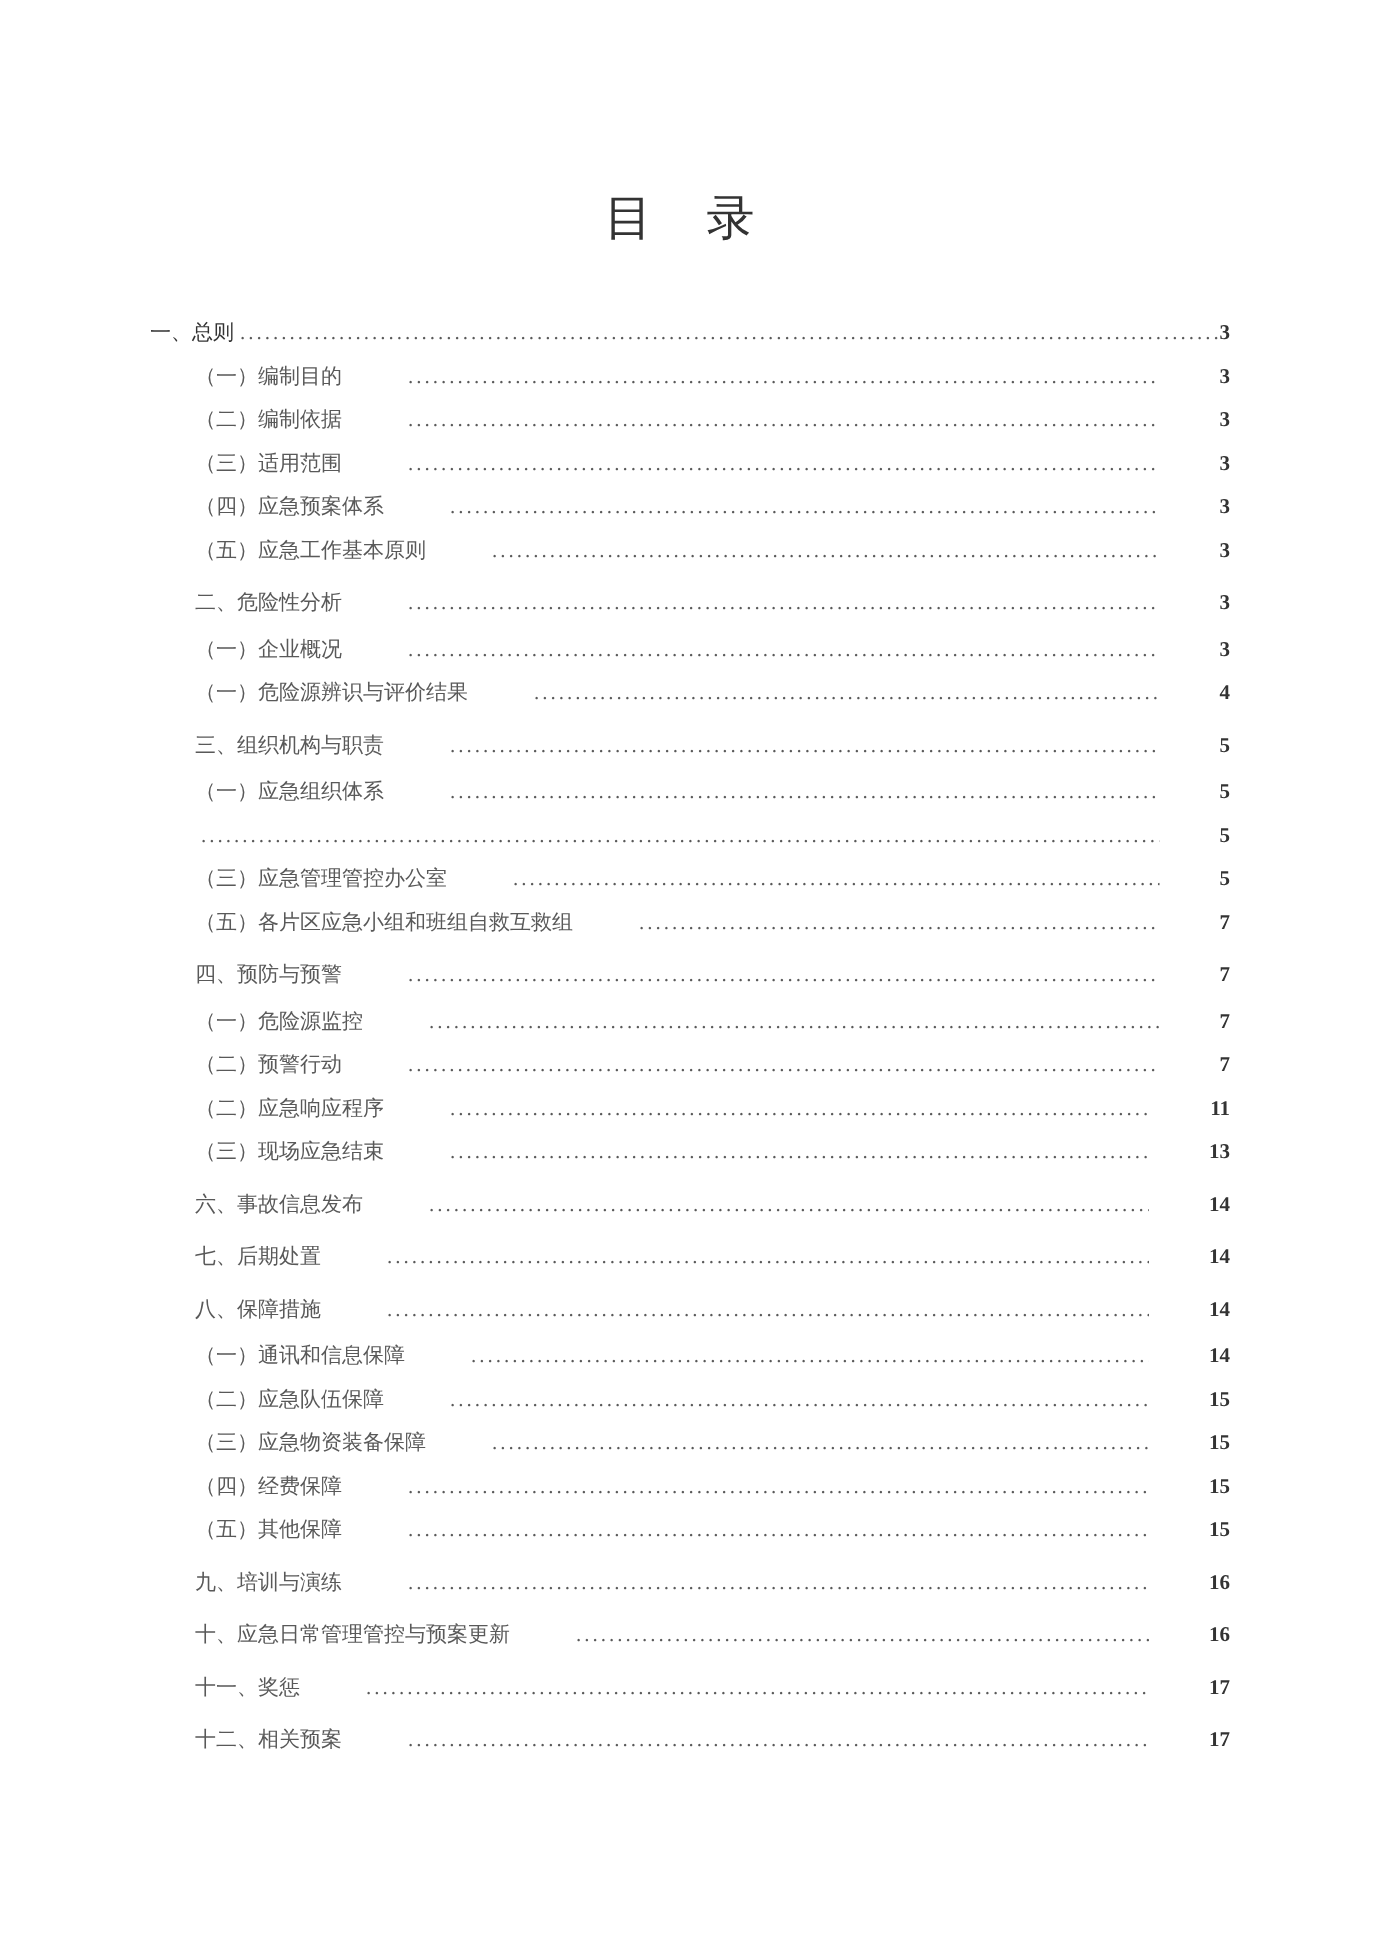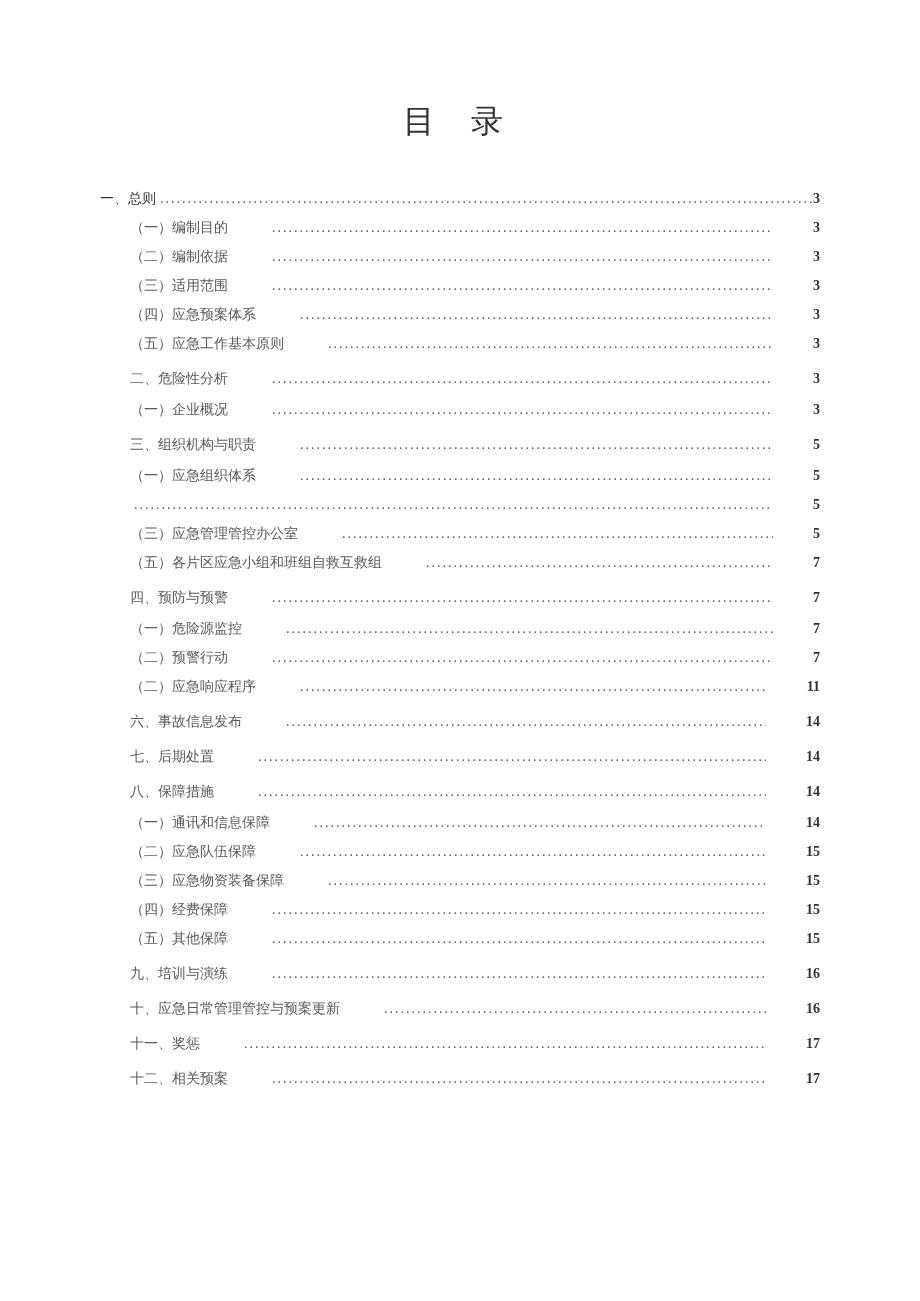--- a/index.html
+++ b/index.html
@@ -11,20 +11,21 @@
       color: #333;
       padding: 100px 100px 60px 100px;
     }
     .title {
       text-align: center;
       font-size: 32px;
       font-weight: normal;
       letter-spacing: 14px;
       margin-bottom: 44px;
       color: #333;
+      margin-top: 24px;
     }
     .toc {
       font-size: 14px;
       color: #595959;
     }
     .row {
       display: flex;
       align-items: flex-start;
       line-height: 1.5;
       margin-bottom: 8px;
@@ -92,20 +93,25 @@
     <div class="row lvl2 section">
       <span class="label">二、危险性分析</span>
       <span class="leader"></span>
       <span class="page">3</span>
     </div>
     <div class="row lvl2">
       <span class="label">（一）企业概况</span>
       <span class="leader"></span>
       <span class="page">3</span>
     </div>
+    <div class="row lvl2">
+      <span class="label">（一）危险源辨识与评价结果</span>
+      <span class="leader"></span>
+      <span class="page">4</span>
+    </div>
     <div class="row lvl2 section">
       <span class="label">三、组织机构与职责</span>
       <span class="leader"></span>
       <span class="page">5</span>
     </div>
     <div class="row lvl2">
       <span class="label">（一）应急组织体系</span>
       <span class="leader"></span>
       <span class="page">5</span>
     </div>
@@ -135,20 +141,25 @@
     </div>
     <div class="row lvl2">
       <span class="label">（二）预警行动</span>
       <span class="leader"></span>
       <span class="page">7</span>
     </div>
     <div class="row lvl2">
       <span class="label">（二）应急响应程序</span>
       <span class="leader"></span>
       <span class="page">11</span>
+    </div>
+    <div class="row lvl2">
+      <span class="label">（三）现场应急结束</span>
+      <span class="leader"></span>
+      <span class="page">13</span>
     </div>
     <div class="row lvl2 section">
       <span class="label">六、事故信息发布</span>
       <span class="leader"></span>
       <span class="page">14</span>
     </div>
     <div class="row lvl2 section">
       <span class="label">七、后期处置</span>
       <span class="leader"></span>
       <span class="page">14</span>

